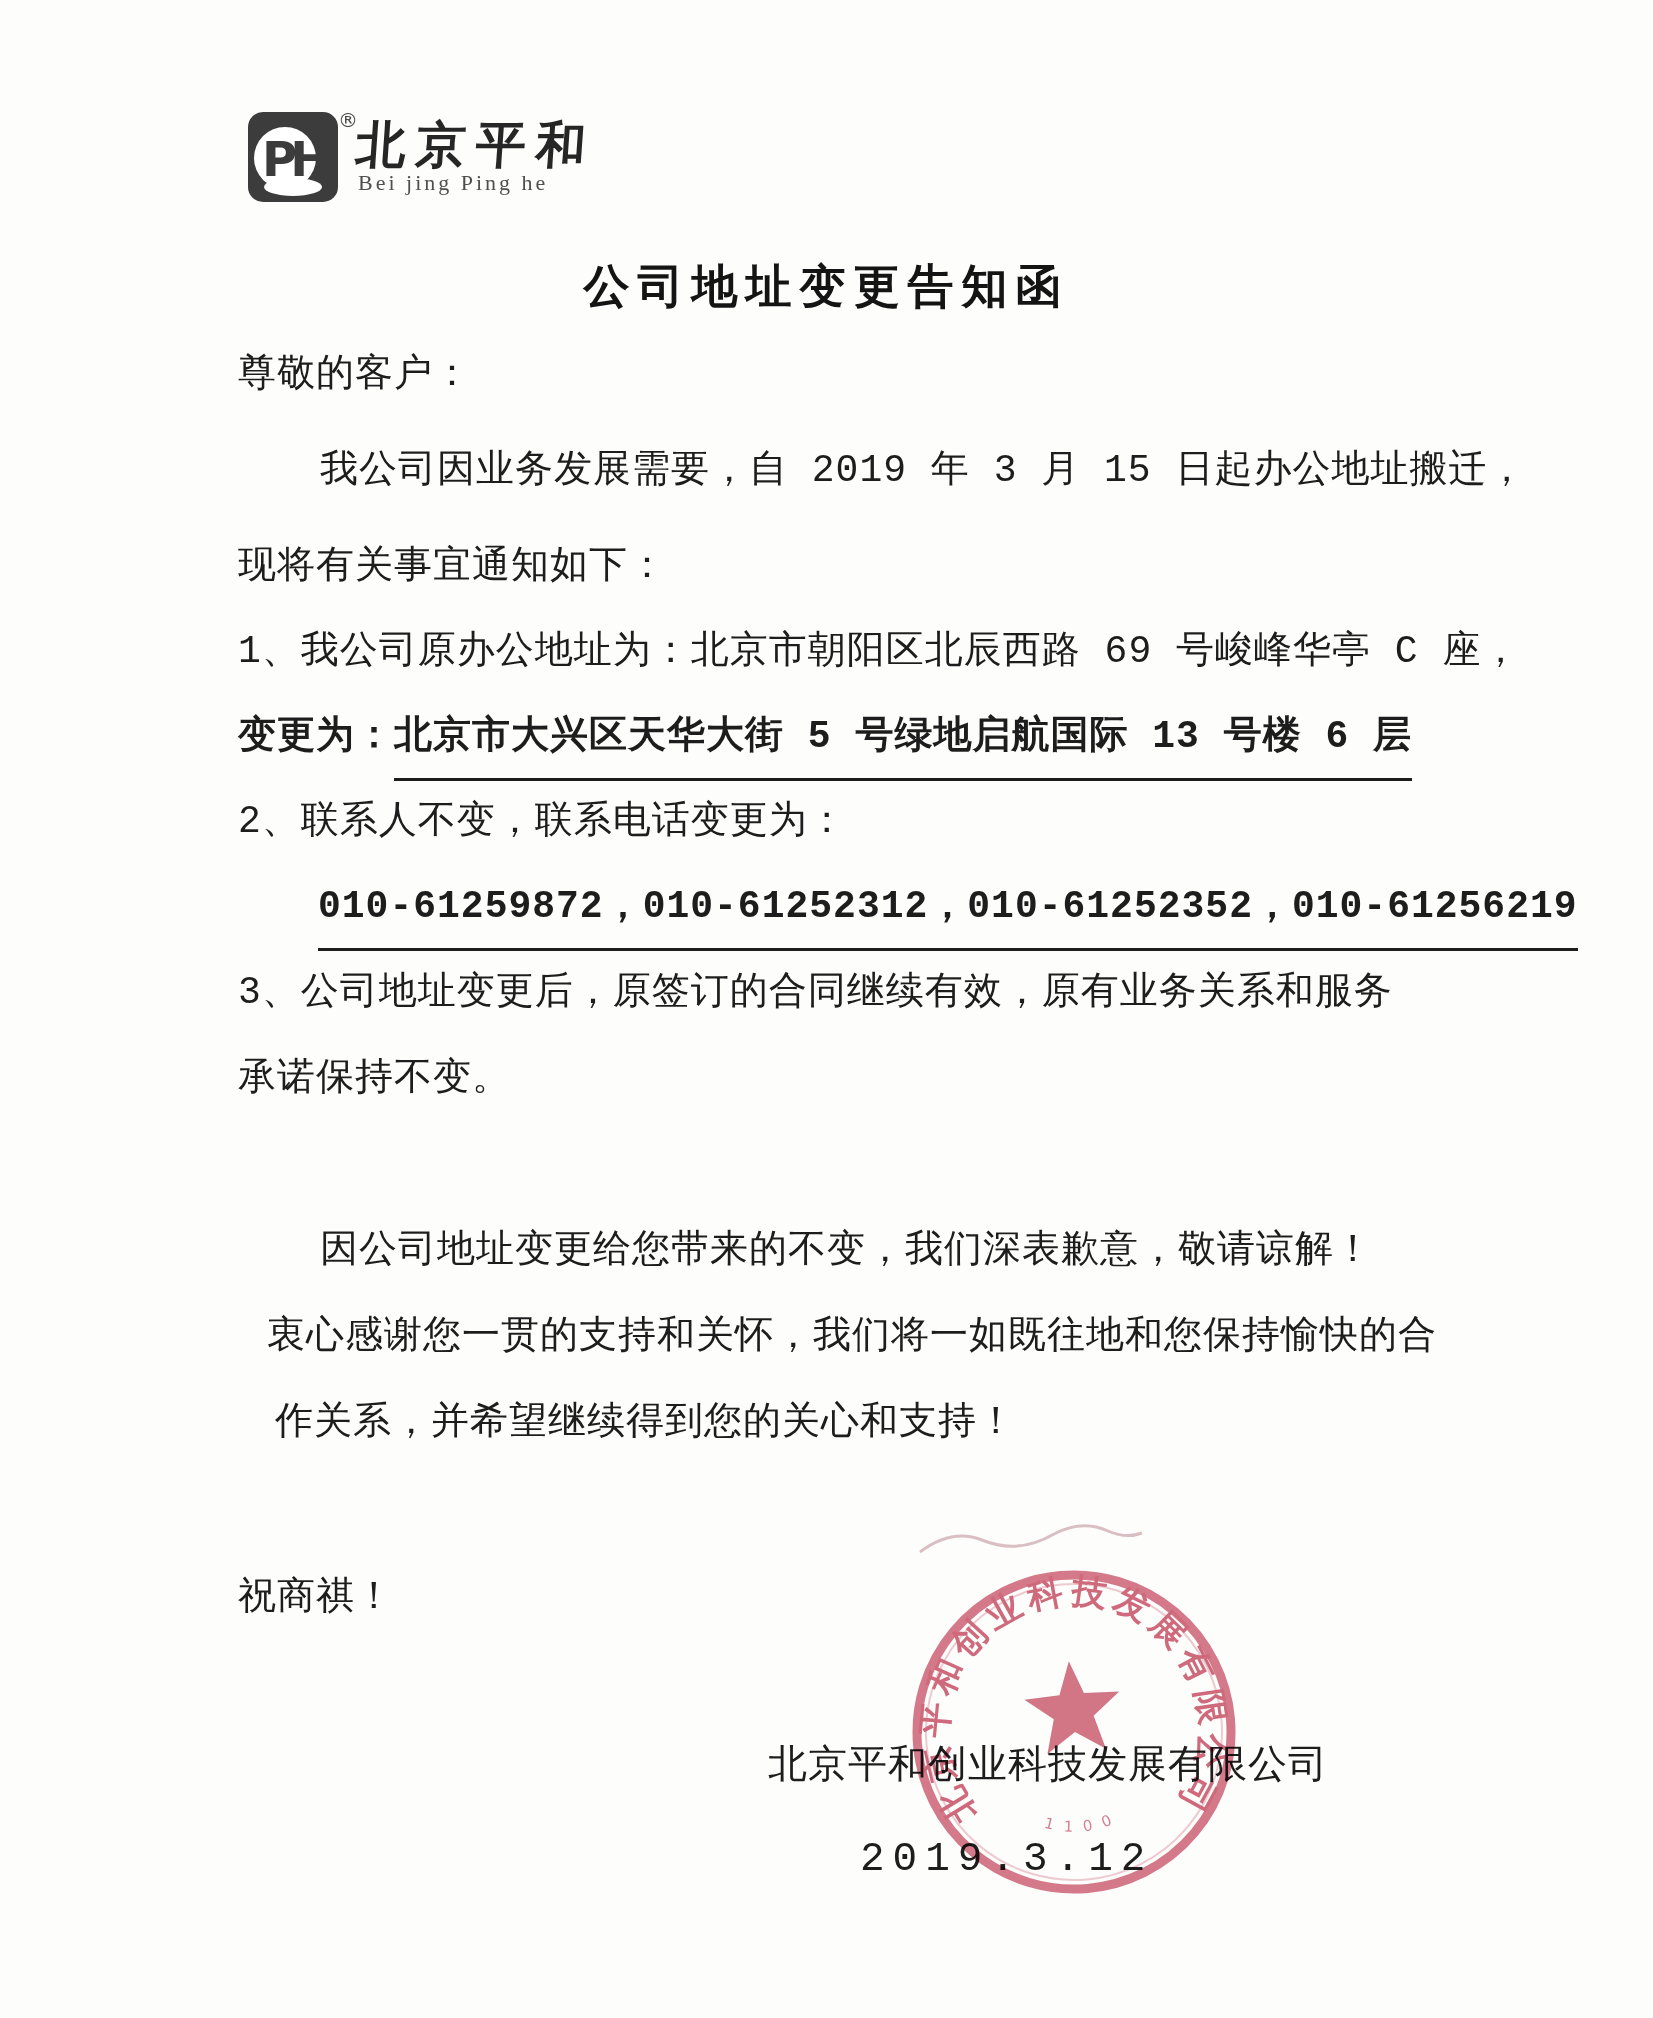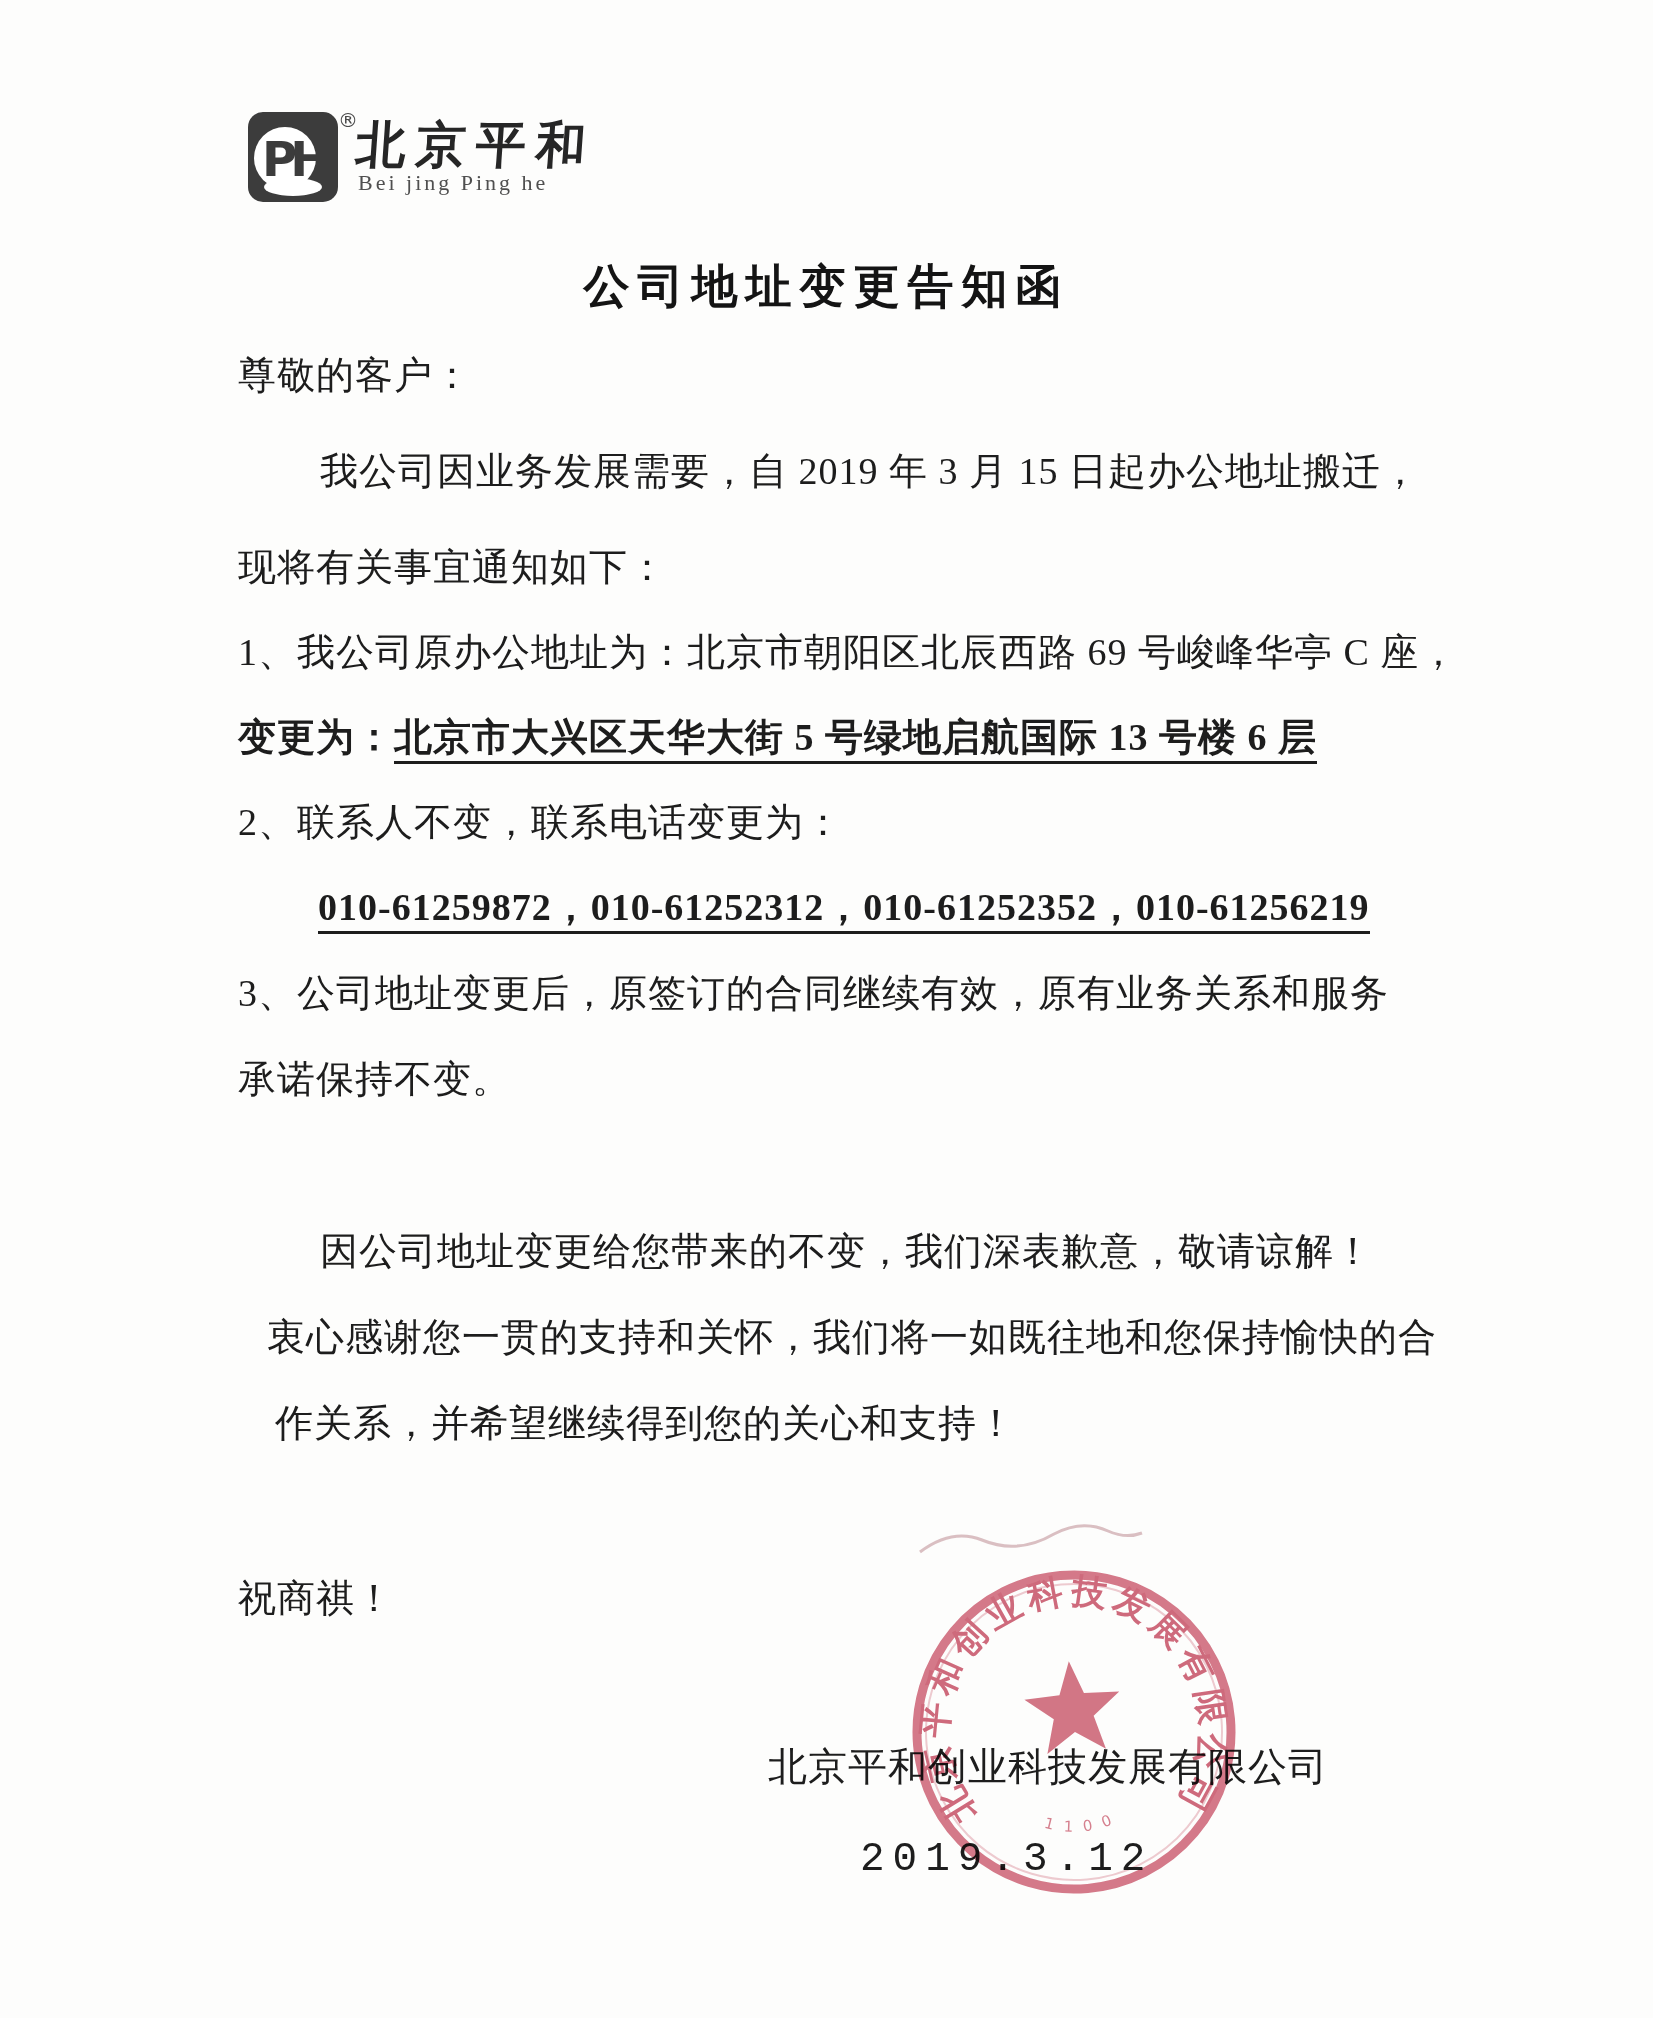--- a/index.html
+++ b/index.html
@@ -17,37 +17,37 @@
   .logo-box{left:246px;top:110px;width:95px;height:95px;}
   .reg-mark{left:338px;top:108px;font-size:20px;color:#4a4a4a;font-family:"DejaVu Sans",sans-serif;}
   .logo-cn{left:356px;top:112px;font-size:50px;font-weight:bold;letter-spacing:10px;color:#262626;transform:skewX(-4deg);}
   .logo-py{left:358px;top:170px;font-size:22px;letter-spacing:3px;color:#4f4f4f;}
   
   .doc-title{
     left:0;right:0;top:256px;text-align:center;
     font-size:46px;font-weight:bold;letter-spacing:8px;color:#141414;
   }
   
-  .body-line{font-size:38px;letter-spacing:1px;line-height:50px;color:#1d1d1d;}
+  .body-line{font-size:38px;letter-spacing:1px;line-height:50px;color:#1d1d1d;font-family:Liberation Mono, monospace;}
   .l-salutation{left:238px;top:350px;}
   .l-intro1{left:320px;top:446px;}
   .l-intro2{left:238px;top:542px;}
   .l-item1a{left:238px;top:627px;}
   .l-item1b{left:238px;top:712px;font-weight:bold;}
   .l-item2{left:238px;top:797px;}
   .l-phones{left:318px;top:882px;font-weight:bold;text-align:right;}
   .l-item3a{left:238px;top:968px;}
   .l-item3b{left:238px;top:1054px;}
   .l-closing1{left:320px;top:1226px;}
   .l-closing2{left:238px;top:1312px;margin-left:29px;}
   .l-closing3{left:238px;top:1398px;margin-left:37px;}
   .l-regards{left:238px;top:1566px;margin-top:7px;}
   .l-company{left:768px;top:1742px;font-size:39px;letter-spacing:1px;}
   .l-date{left:860px;top:1834px;font-size:41px;letter-spacing:8px;font-family:"Liberation Mono","DejaVu Sans Mono",monospace;}
-  .u{border-bottom:3px solid #1d1d1d;padding-bottom:3px;}
+  .u{border-bottom:3px solid #1d1d1d;padding-bottom:20px;}
   
   .stamp{
     left:898px;top:1556px;width:352px;height:352px;
     mix-blend-mode:multiply;opacity:.82;
     transform:rotate(-5deg);
   }
   .smudge{left:900px;top:1510px;width:260px;height:60px;}
 </style>
 </head>
 <body>

